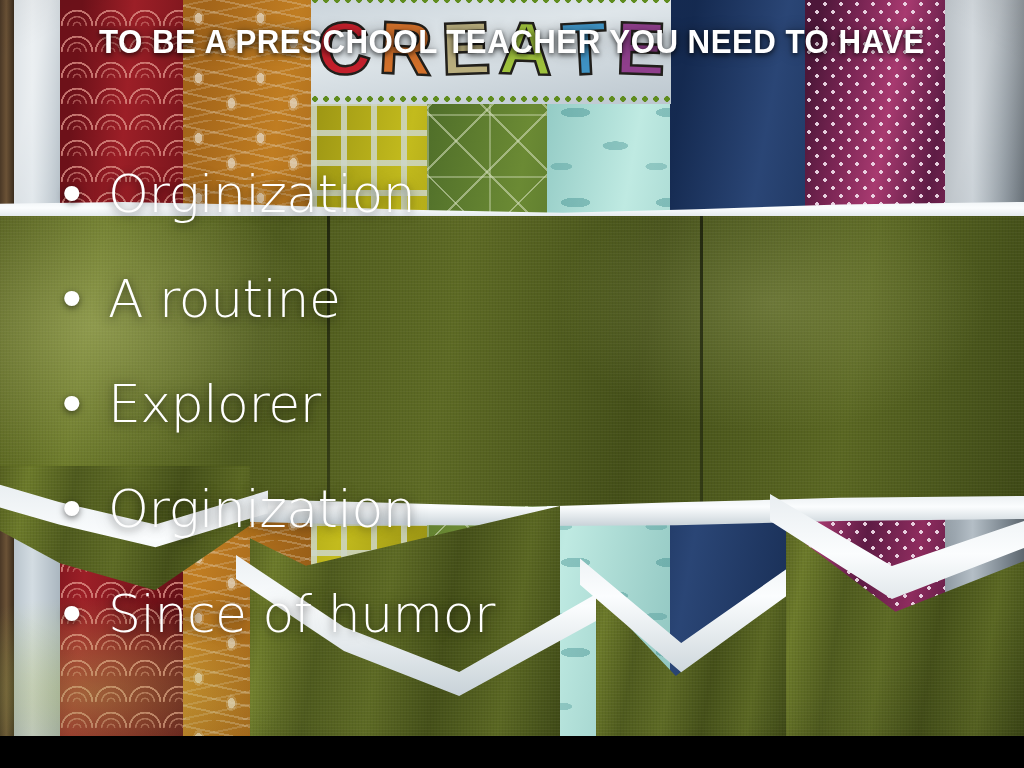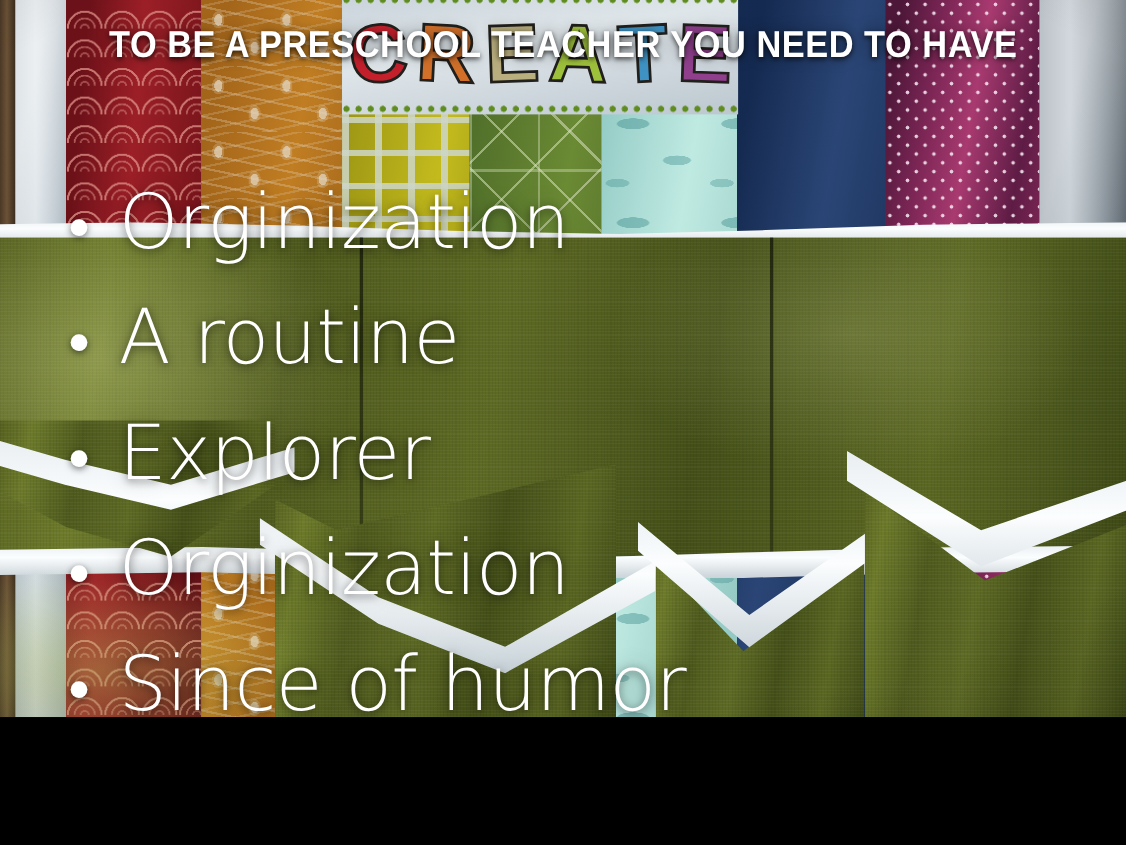--- a/index.html
+++ b/index.html
@@ -4,21 +4,21 @@
 <style>
   html, body {
     margin: 0;
     padding: 0;
     background: #000;
   }
 
   #slide {
     position: relative;
     width: 1024px;
-    height: 652px;
+    height: 736px;
     overflow: hidden;
     font-family: "Liberation Sans", sans-serif;
     background: #4a5320;
   }
 
   
   .bg { position: absolute; inset: 0; overflow: hidden; }
 
   
   .strip { position: absolute; top: 0; bottom: 0; }
@@ -233,21 +233,21 @@
     flex: 0 0 46px;
     color: #ffffff;
     font-size: 56px;
     line-height: 0;
     text-shadow: 0 2px 7px rgba(0,0,0,.55);
   }
   .bullet-text {
     color: #ffffff;
     font-family: "DejaVu Sans", sans-serif;
     font-weight: 300;
-    font-size: 69px;
+    font-size: 52px;
     line-height: 1;
     letter-spacing: -0.5px;
     text-shadow: 0 2px 8px rgba(0,0,0,.55), 0 0 20px rgba(0,0,0,.30);
     white-space: nowrap;
   }
 </style>
 </head>
 <body>
 
 <div id="slide">

